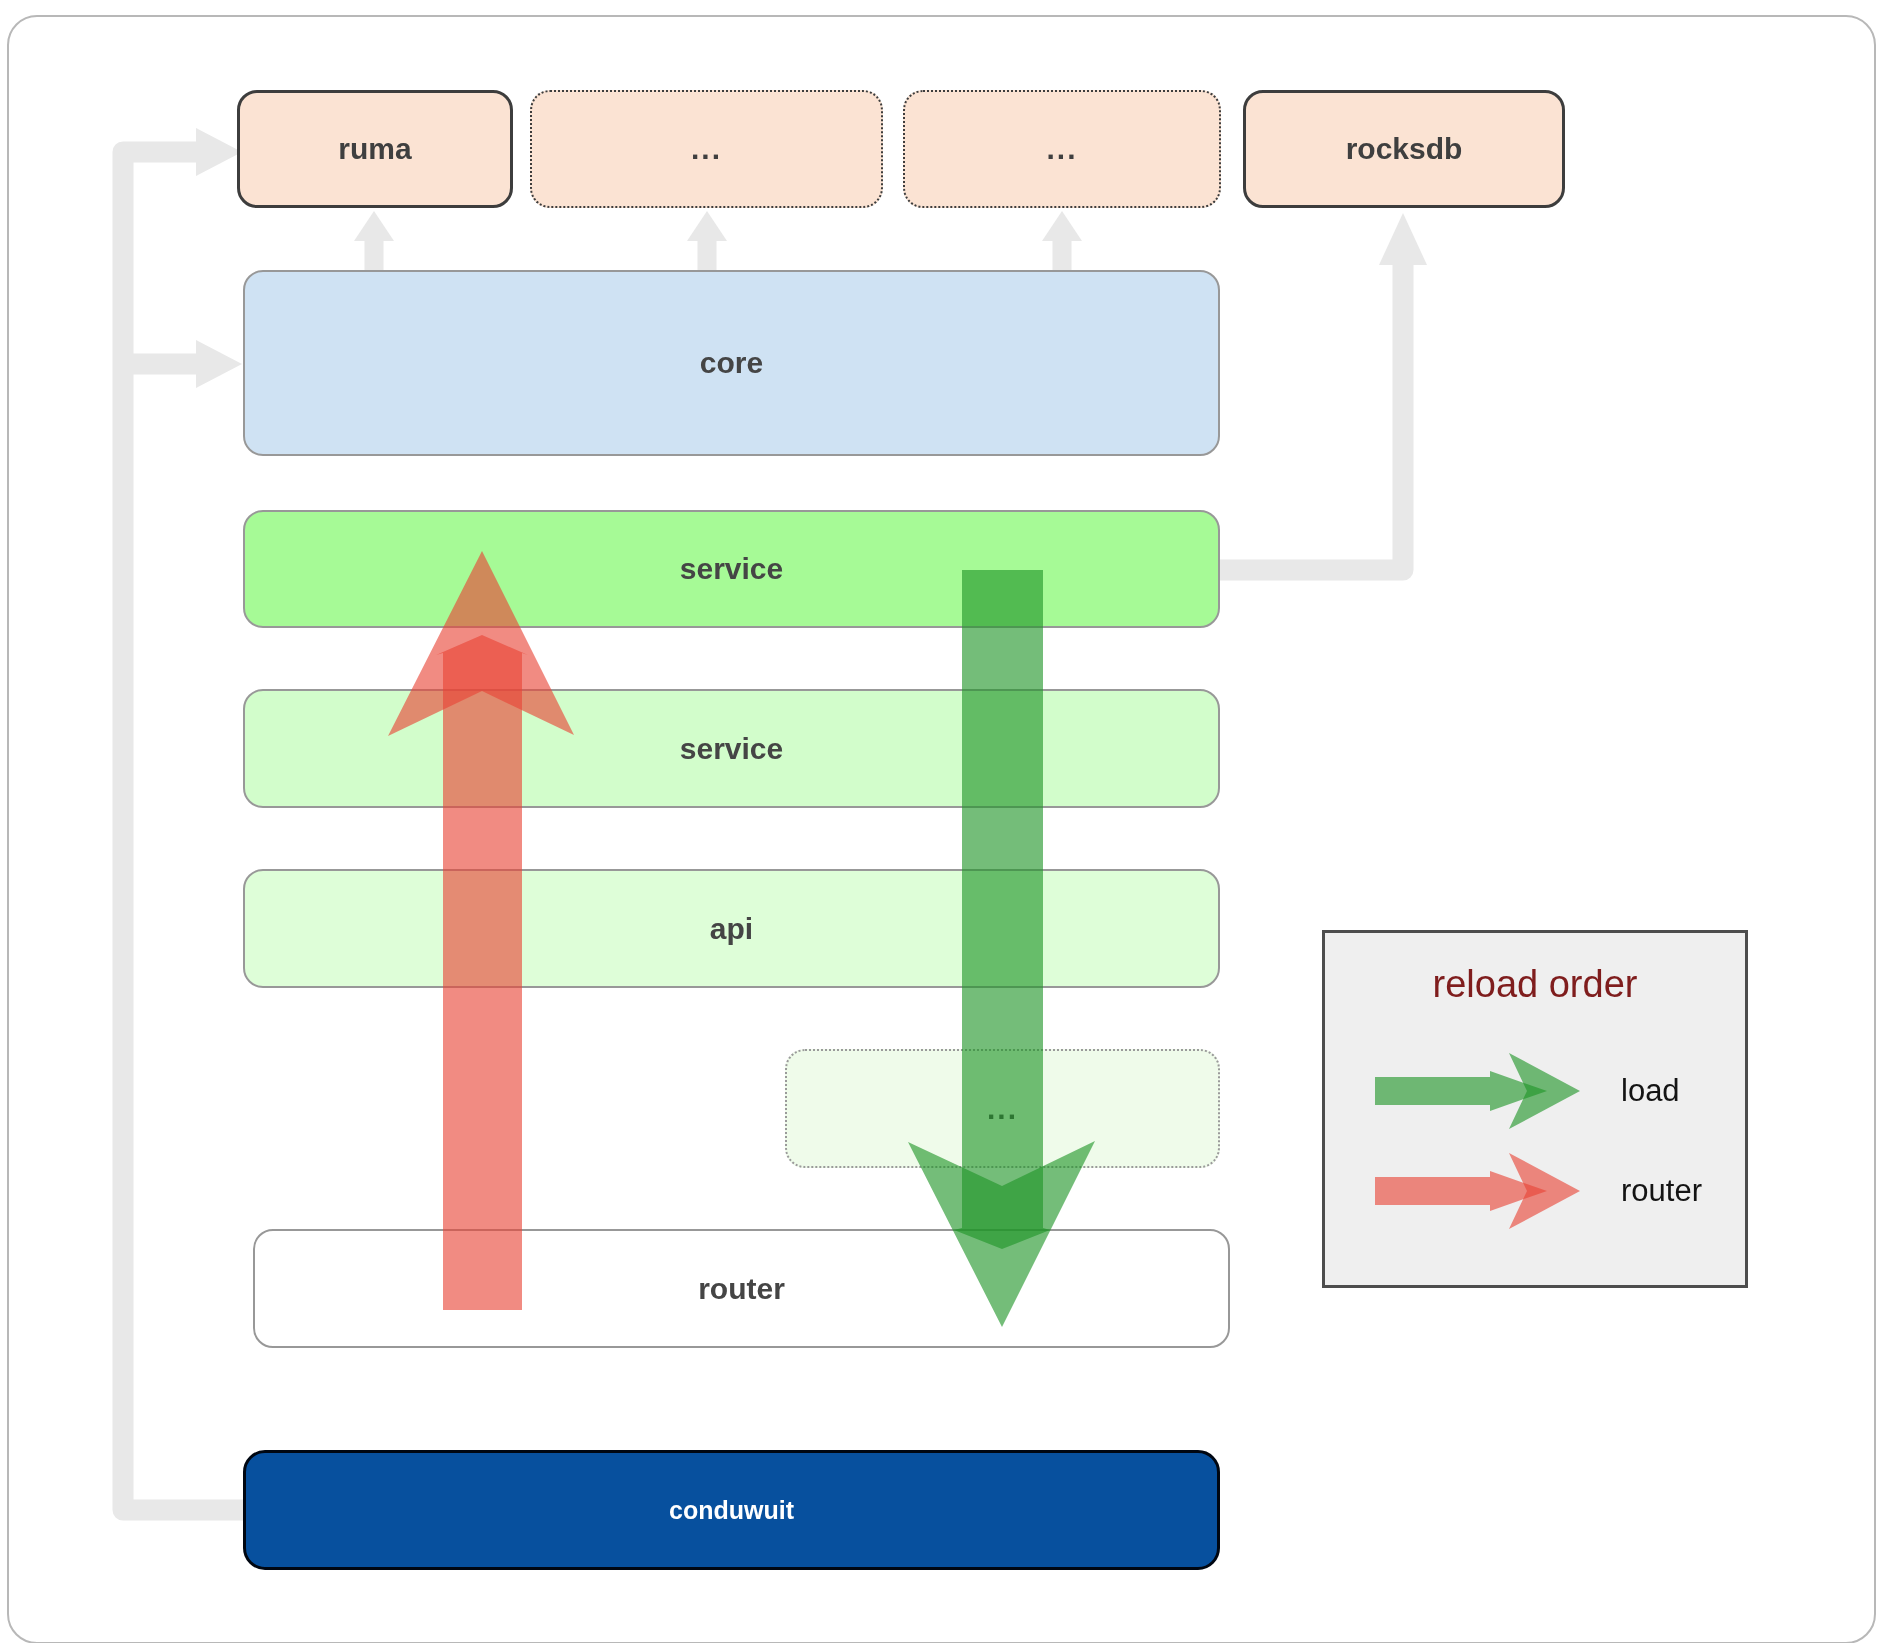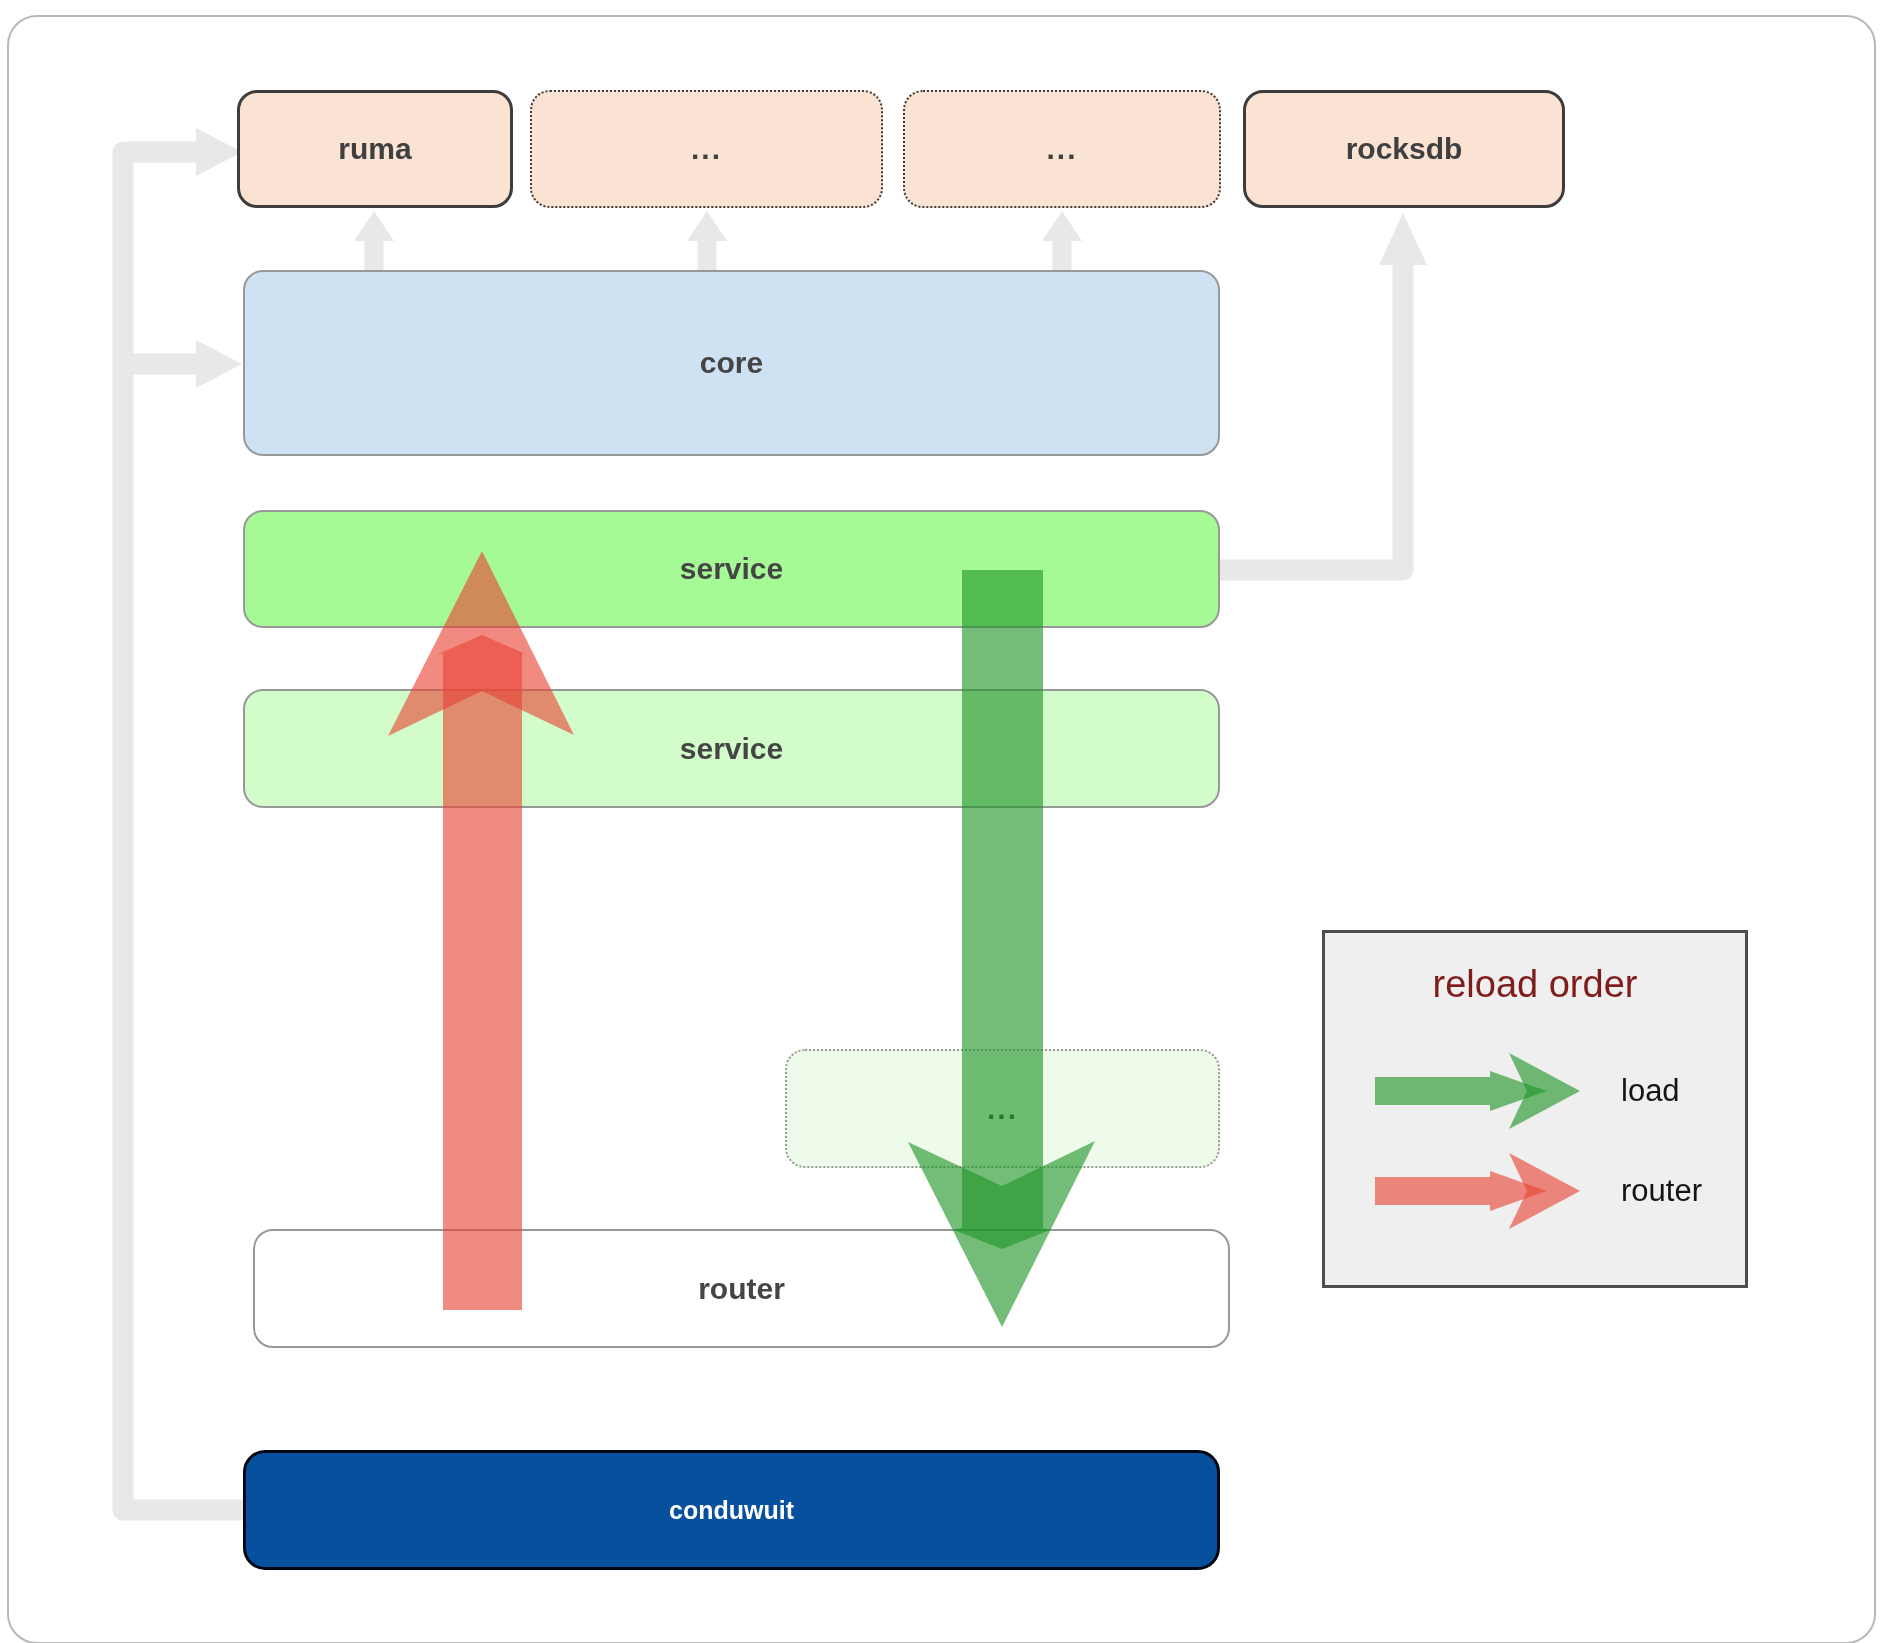--- a/index.html
+++ b/index.html
@@ -65,20 +65,23 @@
 
   <div class="box b-gray" style="left:243px;top:262px;width:977px;height:186px;background:var(--box-blue);">
     <span>core</span>
   </div>
   <div class="box b-gray" style="left:243px;top:502px;width:977px;height:118px;background:var(--box-green-bright);">
     <span>service</span>
   </div>
   <div class="box b-gray" style="left:243px;top:681px;width:977px;height:119px;background:var(--box-green-light);">
     <span>service</span>
   </div>
+  <div class="box b-gray" style="left:243px;top:861px;width:977px;height:119px;background:var(--box-green-lighter);">
+    <span>api</span>
+  </div>
   <div class="box b-dot-gray" style="left:785px;top:1041px;width:435px;height:119px;background:var(--box-green-faint);">
     <span class="dots">...</span>
   </div>
   <div class="box b-gray" style="left:253px;top:1221px;width:977px;height:119px;background:#ffffff;">
     <span>router</span>
   </div>
   <div class="box conduwuit" style="left:243px;top:1442px;width:977px;height:120px;">
     <span>conduwuit</span>
   </div>
 

